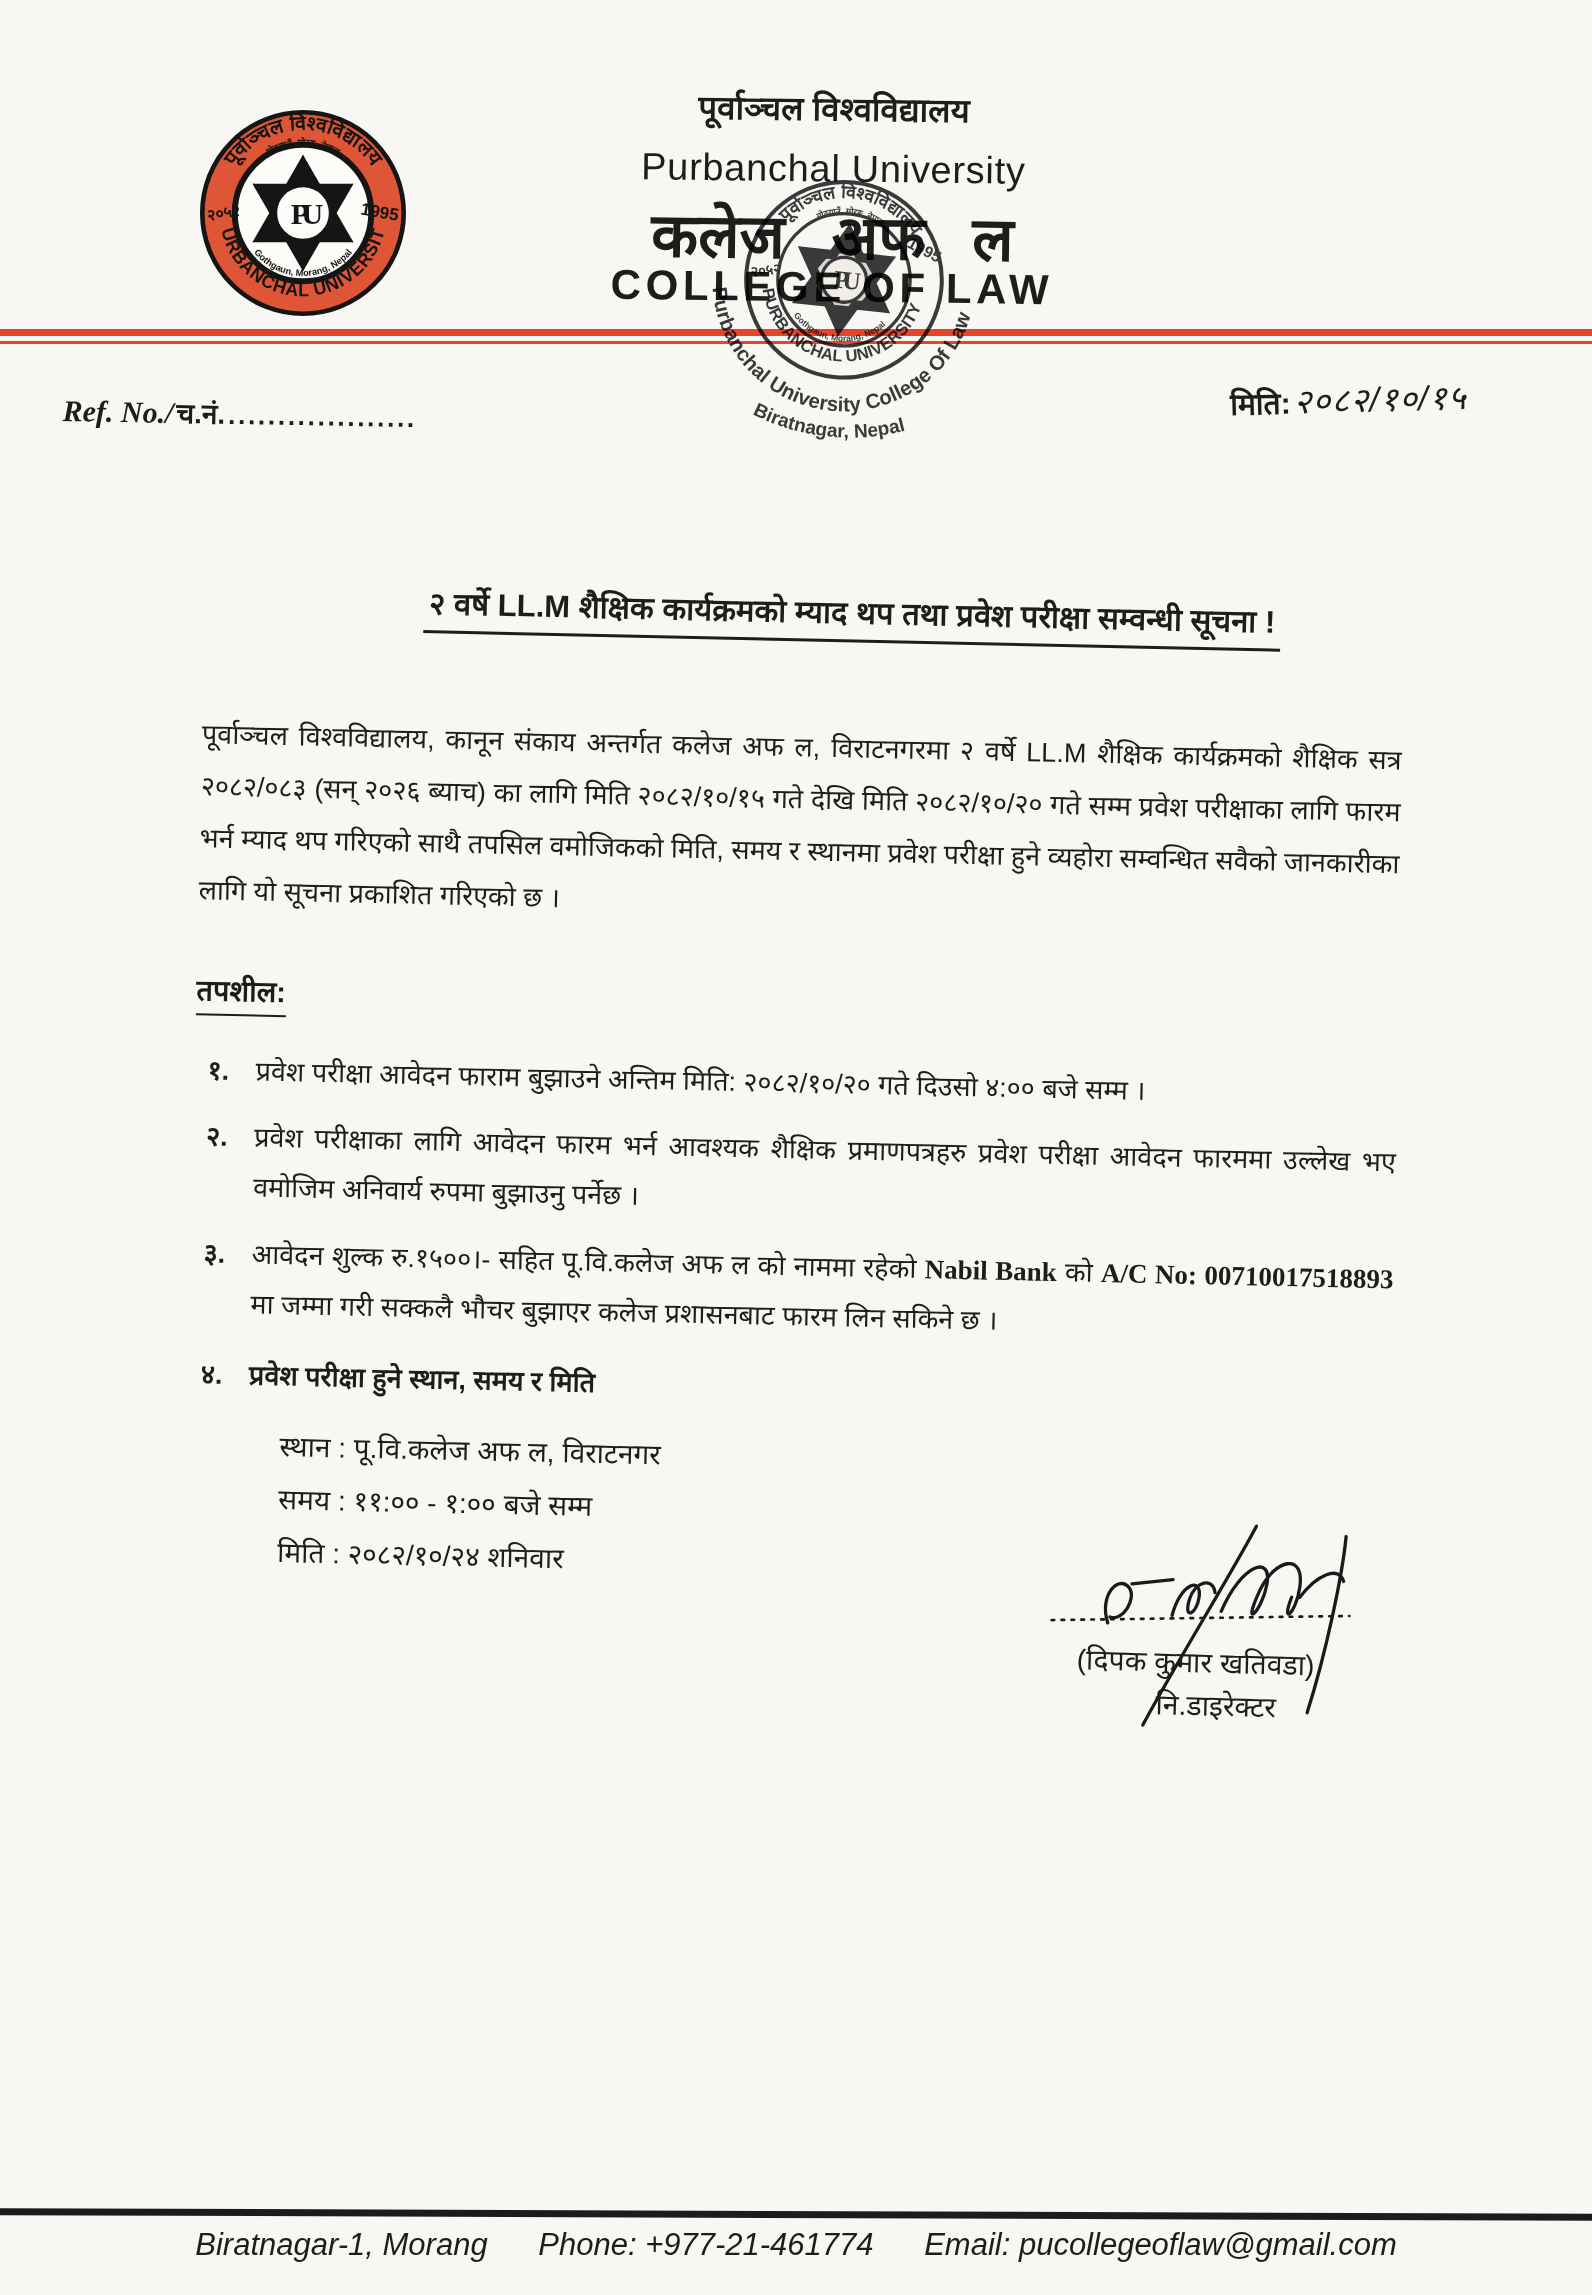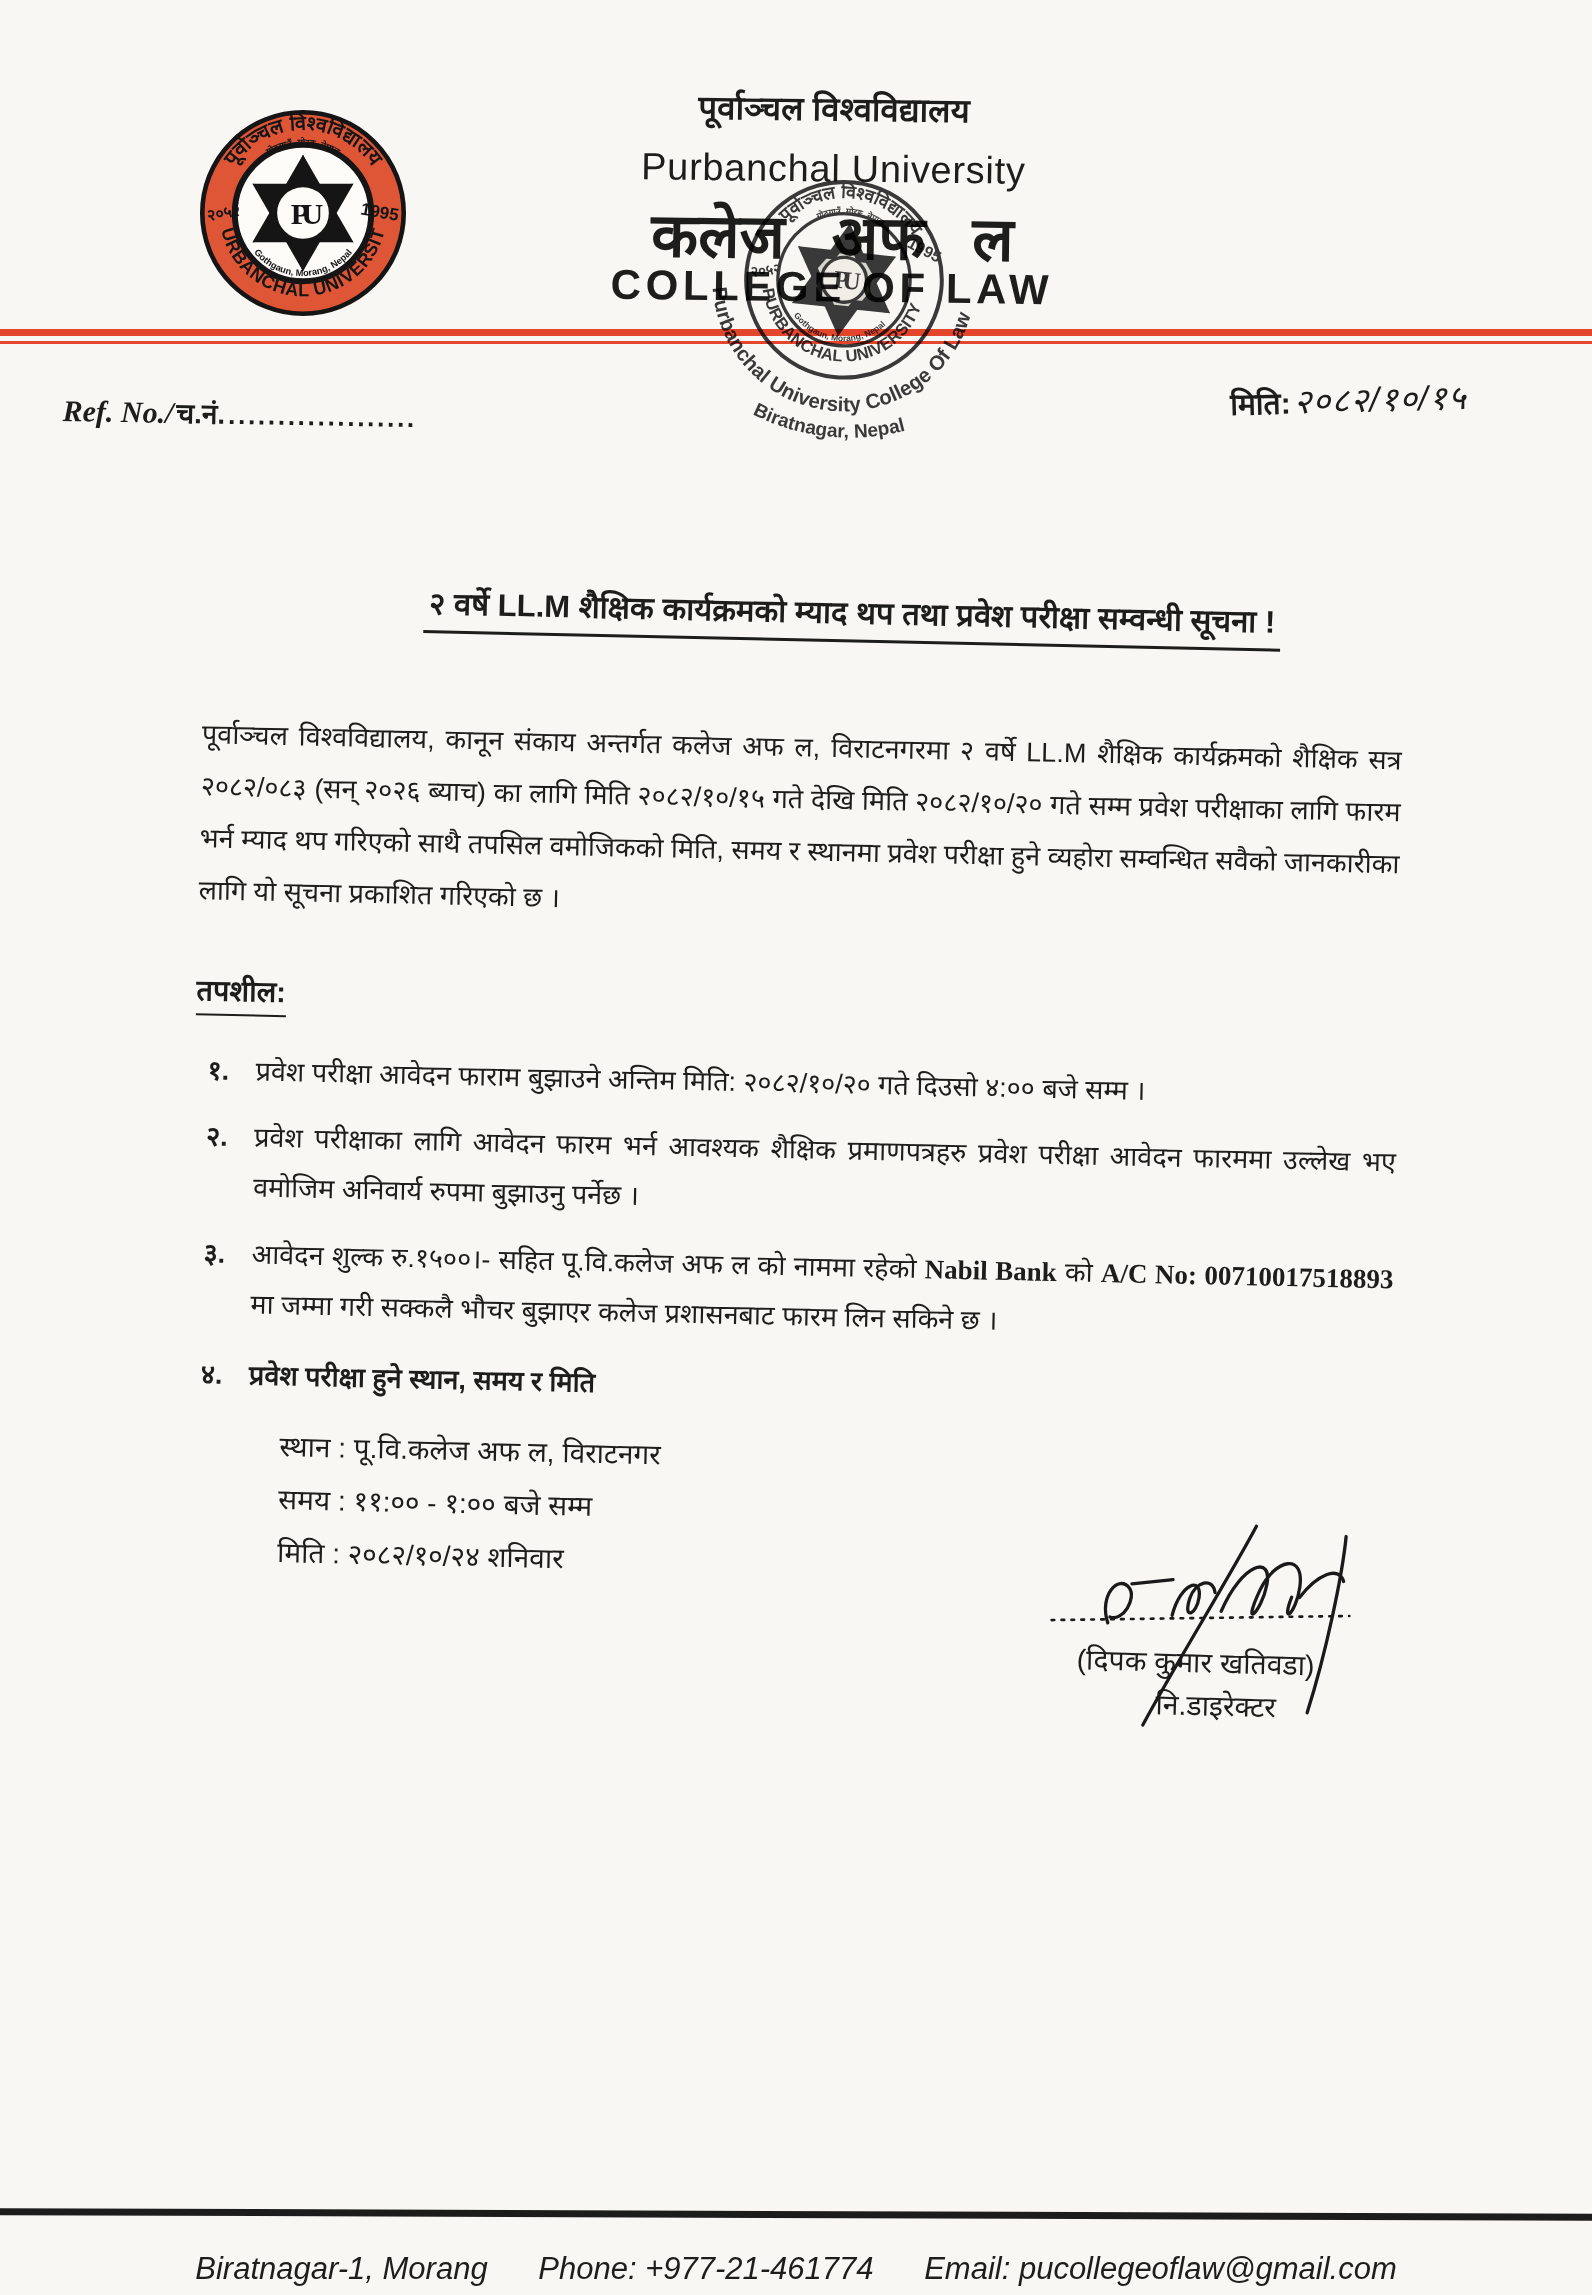--- a/index.html
+++ b/index.html
@@ -47,21 +47,21 @@
   .li-4{top:1347px;font-weight:bold;}
   .b{font-weight:bold;font-family:"Liberation Serif",serif;}
   .venue{left:298px;top:1416px;font-size:28px;line-height:53px;font-weight:500;}
   
   .sig-wrap{left:1031px;top:1540px;width:463px;height:218px;transform:rotate(1.5deg);}
   .sig-name{position:absolute;left:46px;top:104px;font-size:28.4px;font-weight:500;white-space:nowrap;}
   .sig-title{position:absolute;left:126px;top:147px;font-size:28.4px;font-weight:500;white-space:nowrap;}
   .sig-svg{position:absolute;left:0;top:-40px;pointer-events:none;}
   
   .foot-rule{left:0;top:2211px;width:1592px;height:7.3px;background:#1c1c1c;transform:rotate(.2deg);}
-  .foot-row{left:0;top:2227px;width:1592px;text-align:center;font-size:31px;font-style:italic;font-weight:500;white-space:nowrap;margin-top:24px;}
+  .foot-row{left:0;top:2227px;width:1592px;text-align:center;font-size:31px;font-style:italic;font-weight:500;white-space:nowrap;}
   .foot-row span{margin:0 21px;}
   svg text{fill:#151515;}
 </style>
 </head>
 <body>
 
 <svg class="abs logo-svg" width="212" height="212" viewBox="0 0 320 320">
   <defs>
     <path id="lgTop" d="M 21.3,135.5 A 141 141 0 0 1 298.7,135.5" transform="translate(0,0)"></path>
   </defs>

